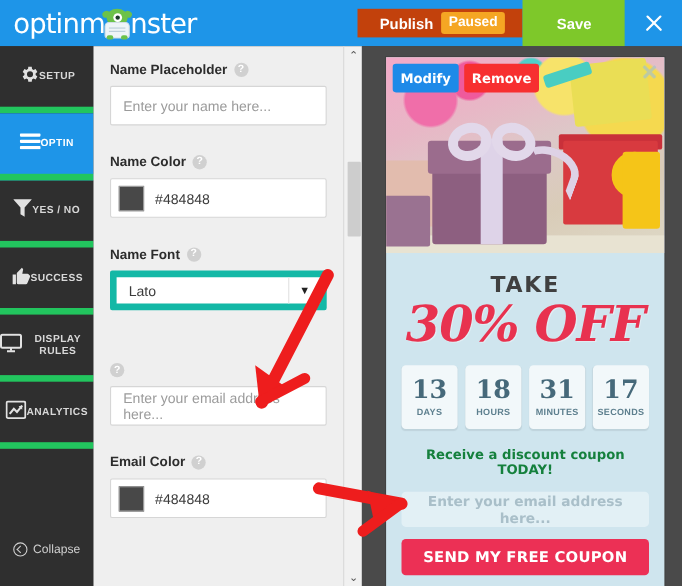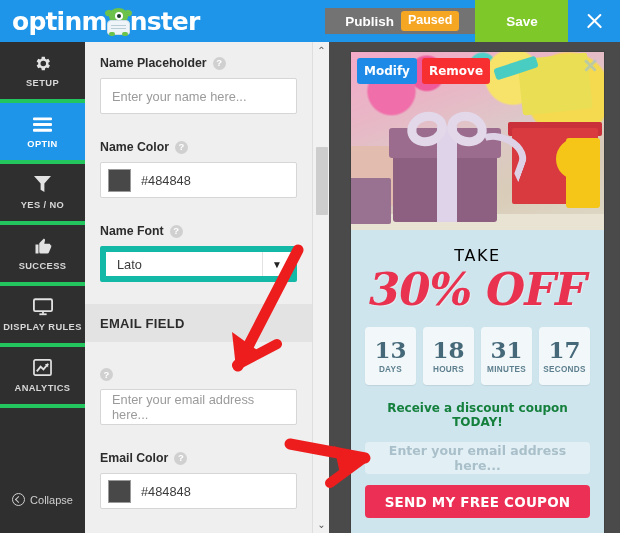--- a/index.html
+++ b/index.html
@@ -14,21 +14,21 @@
   
   .topbar {
     position: absolute; top: 0; left: 0; width: 620px; height: 42px;
     background: #1e95e8; display: flex; align-items: center;
   }
   .logo-wrap {
     display: flex; align-items: center; height: 42px;
     padding-left: 12px; width: 352px;
   }
   .logo-text {
-    font-size: 25px; font-weight: bold; color: #ffffff;
+    font-size: 25px; font-weight: normal; color: #ffffff;
     letter-spacing: -0.8px; line-height: 1;
     font-family: "DejaVu Sans", sans-serif;
     display: flex; align-items: center;
   }
   .logo-o-monster {
     display: inline-block; position: relative;
     width: 25px; height: 27px; margin: 0 -1px;
     vertical-align: middle;
   }
   .monster-head {
@@ -66,21 +66,21 @@
     position: absolute; bottom: -1px; width: 6px; height: 4px;
     background: #6cc24a; border-radius: 2px;
   }
   .monster-foot-l { left: 3px; }
   .monster-foot-r { right: 3px; }
 
   .publish-btn {
     display: flex; align-items: center; gap: 7px;
     height: 26px; padding: 0 16px 0 20px;
     color: #ffffff; font-size: 13.5px; font-weight: bold;
-    cursor: pointer; background: #737373;
+    cursor: pointer; background: #c2410c;
   }
   .paused-badge {
     background: #f5a623; color: #ffffff;
     font-size: 12.5px; font-weight: bold;
     padding: 3px 7px 4px; border-radius: 3px; line-height: 1;
   }
   .save-btn {
     height: 42px; width: 101px;
     background: #7ec82a; color: #ffffff;
     font-size: 13.5px; font-weight: bold;
@@ -100,24 +100,24 @@
   .close-x::before { transform: rotate(45deg); }
   .close-x::after  { transform: rotate(-45deg); }
 
   
   .sidebar {
     position: absolute; top: 42px; left: 0;
     width: 85px; height: 491px; background: #2f2f2f;
   }
   .side-item {
     width: 85px; height: 61px;
-    display: flex; flex-direction: column;
+    display: flex; flex-direction: row;
     align-items: center; justify-content: center;
     cursor: pointer; color: #d8d8d8;
-    border-bottom: 4px solid #22c55e;
+    border-bottom: 6px solid #22c55e;
   }
   .side-item.active { background: #1e95e8; color: #ffffff; }
   .side-ico {
     height: 21px; display: flex; align-items: center; justify-content: center;
     margin-bottom: 4px;
   }
   .side-ico svg { display: block; }
   .side-label {
     font-size: 9.3px; font-weight: bold; letter-spacing: 0.4px;
     text-align: center; line-height: 1.1;
@@ -323,21 +323,21 @@
   }
   .hero-close::before, .hero-close::after {
     content: ""; position: absolute; left: 0; top: 6.5px;
     width: 15px; height: 2.6px; background: #9fc0d4; border-radius: 1px;
   }
   .hero-close::before { transform: rotate(45deg); }
   .hero-close::after  { transform: rotate(-45deg); }
 
   .popup-body { padding: 16px 14px 0; text-align: center; }
   .take-line {
-    font-size: 16px; font-weight: normal; color: #000000;
+    font-size: 20px; font-weight: bold; color: #404040;
     letter-spacing: 1.6px; font-family: "DejaVu Sans", sans-serif;
   }
   .off-line {
     font-size: 45px; font-weight: bold; color: #e8324f;
     font-style: italic; letter-spacing: -1px; line-height: 1.05;
     margin-top: 1px; font-family: "DejaVu Serif", serif;
     text-shadow: 1px 1px 0 rgba(255,255,255,0.35);
   }
   .countdown { display: flex; gap: 7px; justify-content: center; margin-top: 14px; }
   .cd-box {
@@ -516,23 +516,20 @@
         <span class="help-ico">?</span>
       </div>
       <div class="fselect">
         <span class="fselect-val">Lato</span>
         <span class="fselect-arrow">▼</span>
       </div>
     </div>
 
     <div class="sp-22"></div>
 
-    <div class="section-head">
-      <span>EMAIL FIELD</span>
-    </div>
 
     <div class="sp-26"></div>
 
     <div class="fgroup">
       <div class="flabel">
         <span class="help-ico">?</span>
       </div>
       <div class="ftext">Enter your email address here...</div>
     </div>
 

